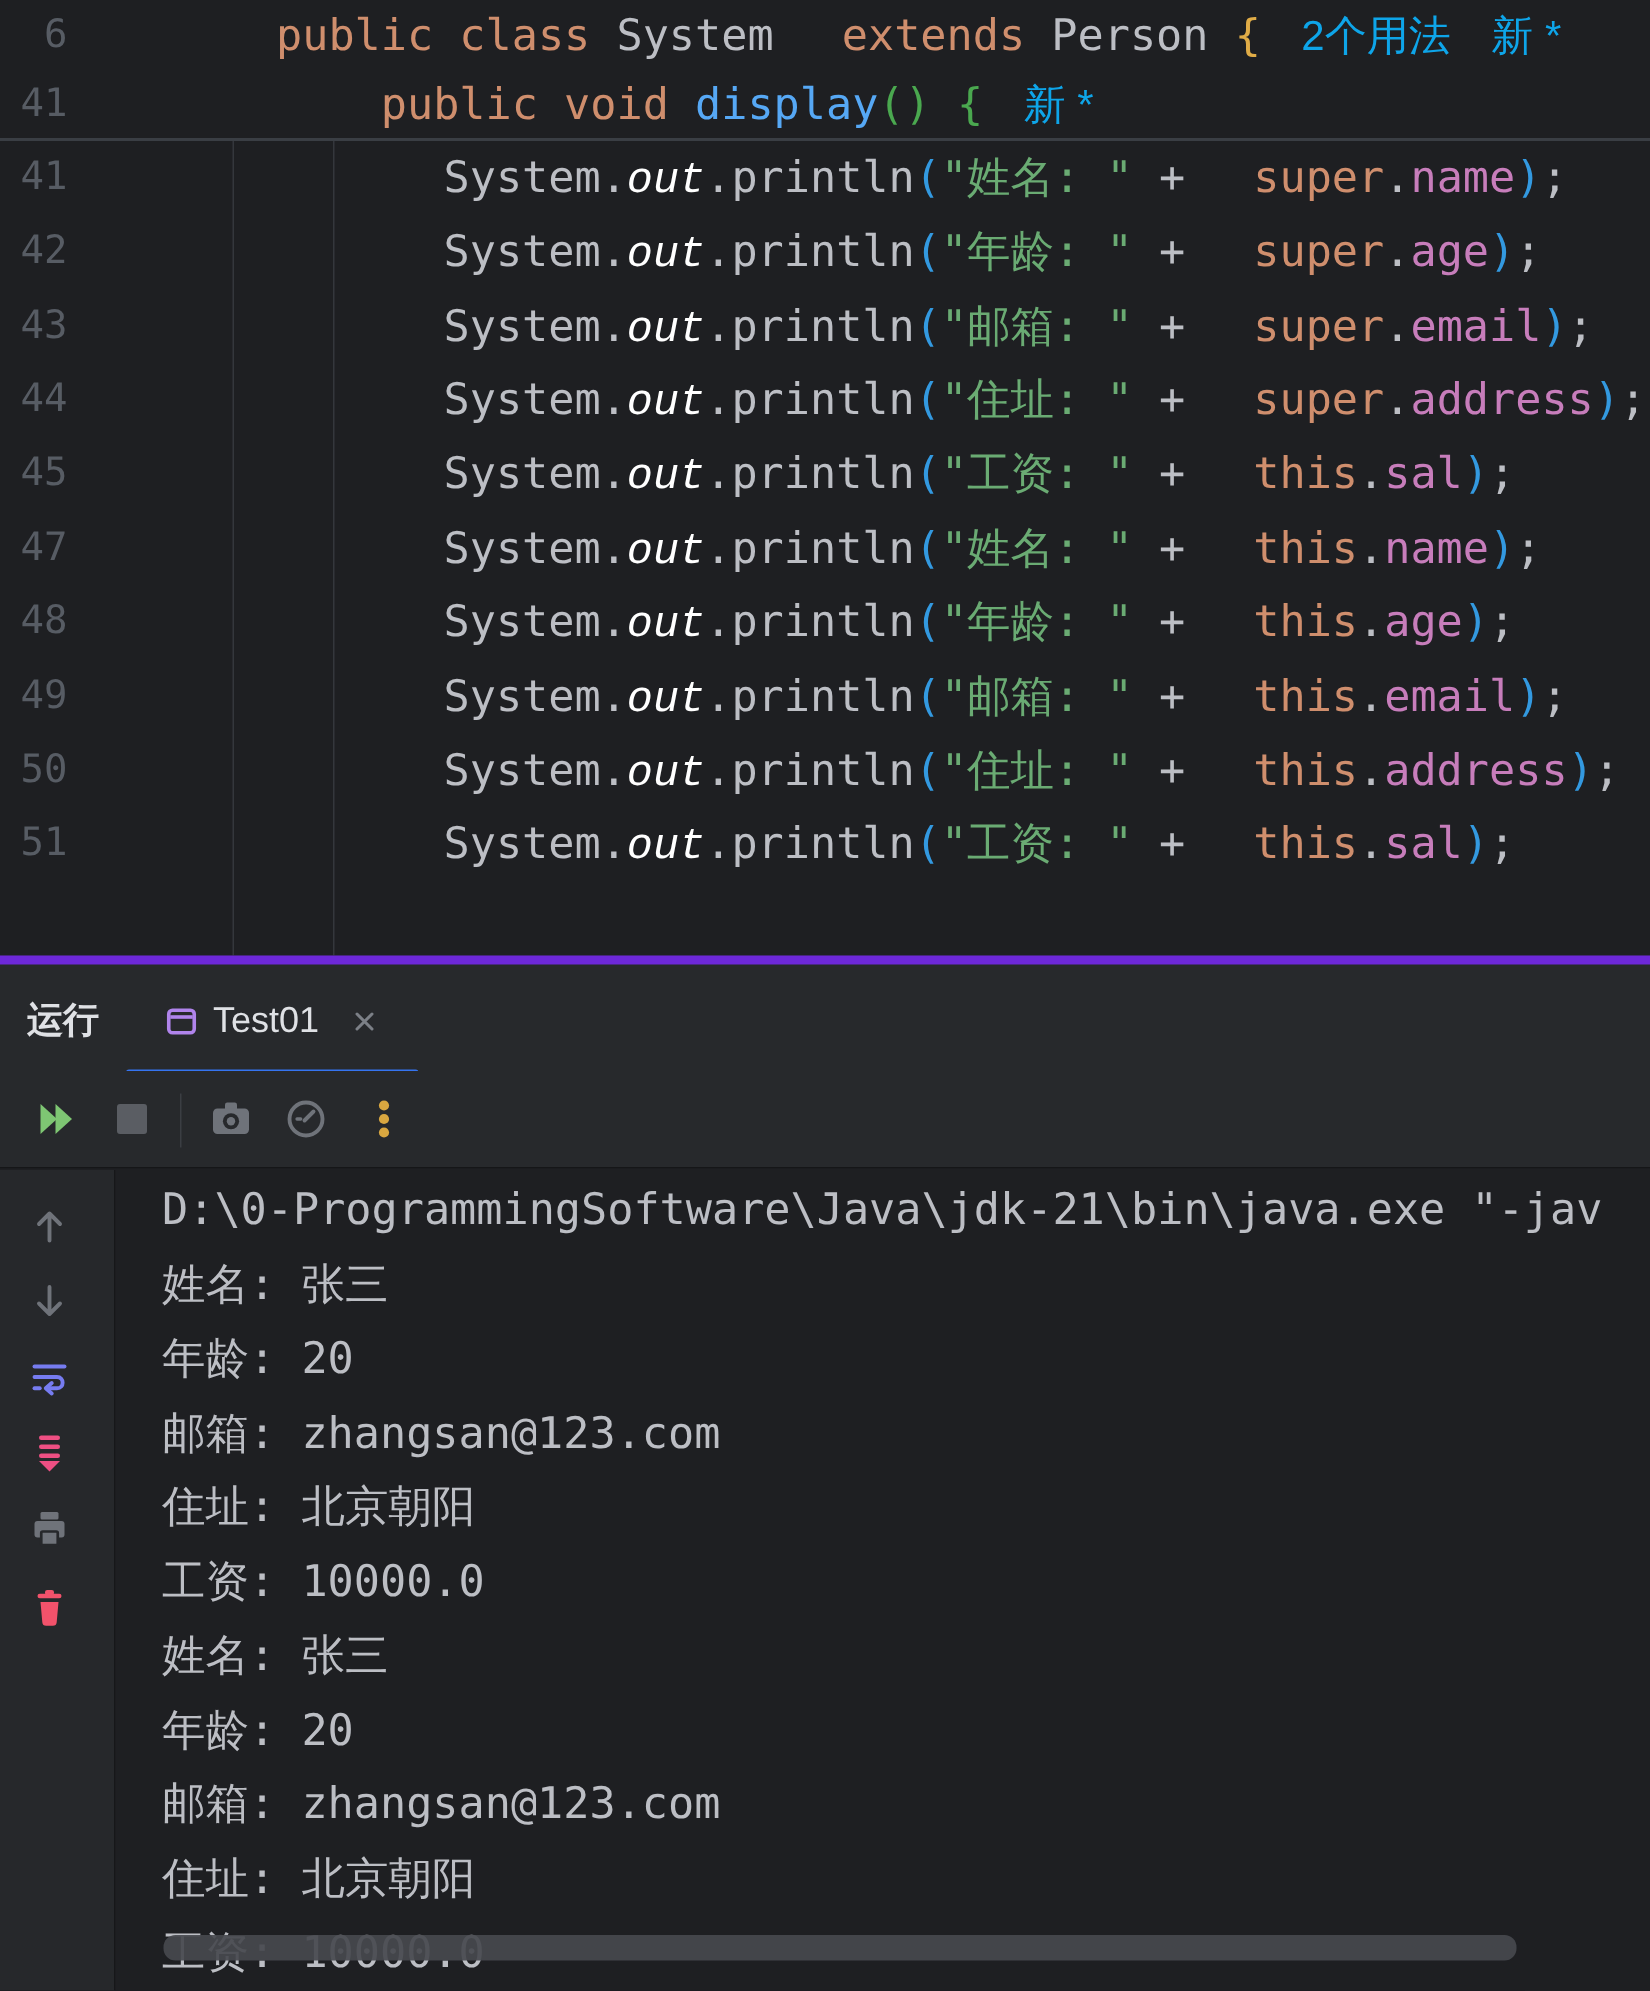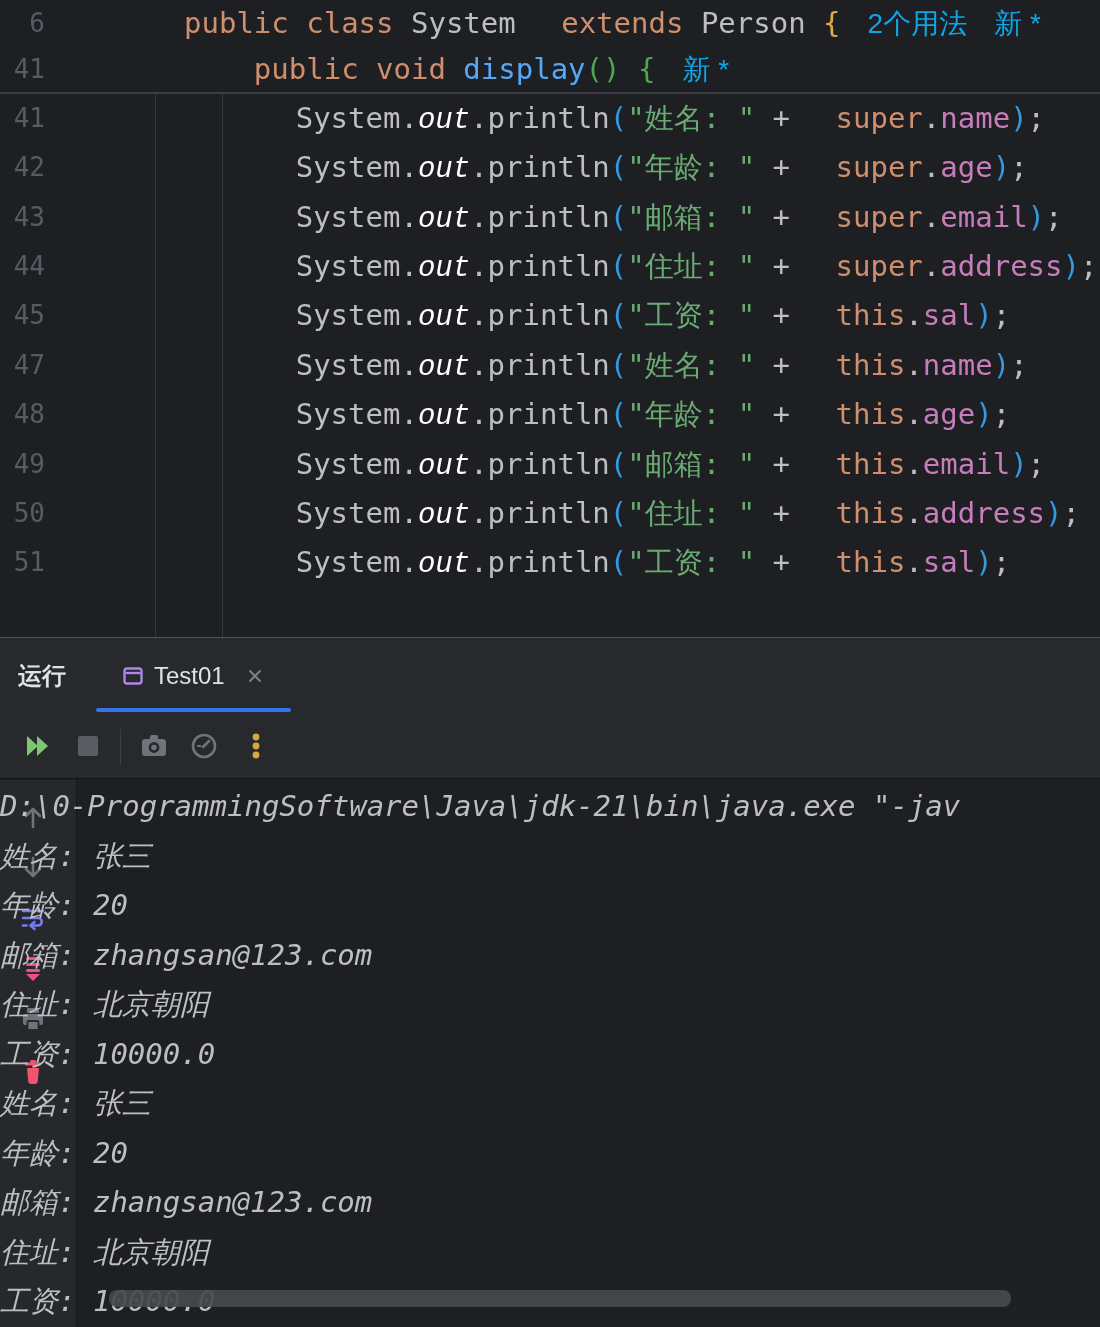--- a/index.html
+++ b/index.html
@@ -30,44 +30,44 @@
   .tk-s  { color:#6AAB73; }
   .tk-m  { color:#56A8F5; }
   .tk-b1 { color:#E0AC47; }
   .tk-b2 { color:#4AA84F; }
   .tk-b3 { color:#3399E0; }
   .tk-inlay { color:#0ea5e9; font-family:"Liberation Sans", sans-serif;
               font-size:28px; margin-left:27px; }
 
   
   #run-header { position:absolute; left:0; top:637px; width:1100px; height:77px;
-                background:#27292C; border-top:1px solid #6d28d9; }
+                background:#27292C; border-top:6px solid #6d28d9; }
   .rh-title { position:absolute; left:18px; top:0; height:76px; line-height:76px;
               color:#DFE1E5; font-size:24px; font-weight:bold; }
-  .run-tab { position:absolute; left:96px; top:0; height:76px; width:195px;
+  .run-tab { position:absolute; left:84px; top:0; height:76px; width:195px;
              display:flex; align-items:center; padding:0 20px 0 26px; cursor:pointer; }
   .run-tab .tab-label { color:#DFE1E5; font-size:24px; margin-left:10px; }
   .run-tab .tab-close { margin-left:18px; display:flex; }
   .tab-underline { position:absolute; left:0; bottom:2px; width:100%; height:4px;
                    background:#3574F0; border-radius:2px; }
 
   
   #toolbar { position:absolute; left:0; top:714px; width:1100px; height:65px;
              background:#27292C; border-bottom:1px solid #151618; }
   .tb-btn { position:absolute; top:17px; width:30px; height:30px; cursor:pointer; }
   .tb-divider { position:absolute; left:120px; top:15px; width:1px; height:36px; background:#3B3E43; }
 
   
   #console { position:absolute; left:0; top:780px; width:1100px; height:547px; background:#1E1F22; }
   #console-gutter { position:absolute; left:0; top:0; width:77px; height:547px;
                     background:#26282B; border-right:1px solid #161719; }
   .cg-btn { position:absolute; left:18px; width:30px; height:30px; cursor:pointer; }
   #console-lines { position:absolute; left:0; top:2px; width:1100px; }
-  .con-row { height:49.5px; line-height:49.5px; white-space:pre;
-             font-family:"DejaVu Sans Mono", monospace; font-size:29px; color:#BCBEC4;font-style:italic; }
+  .con-row { height:49.5px; line-height:49.5px; padding-left:108px; white-space:pre;
+             font-family:"DejaVu Sans Mono", monospace; font-size:29px; color:#BCBEC4; }
   #hscrollbar { position:absolute; left:109px; top:510px; width:902px; height:17px;
                 background:#47494E; border-radius:8px; opacity:0.92; z-index:5; cursor:pointer; }
 </style>
 </head>
 <body>
 
 <div id="app">
 
   <div id="editor">
     <div class="guide g1"></div>

